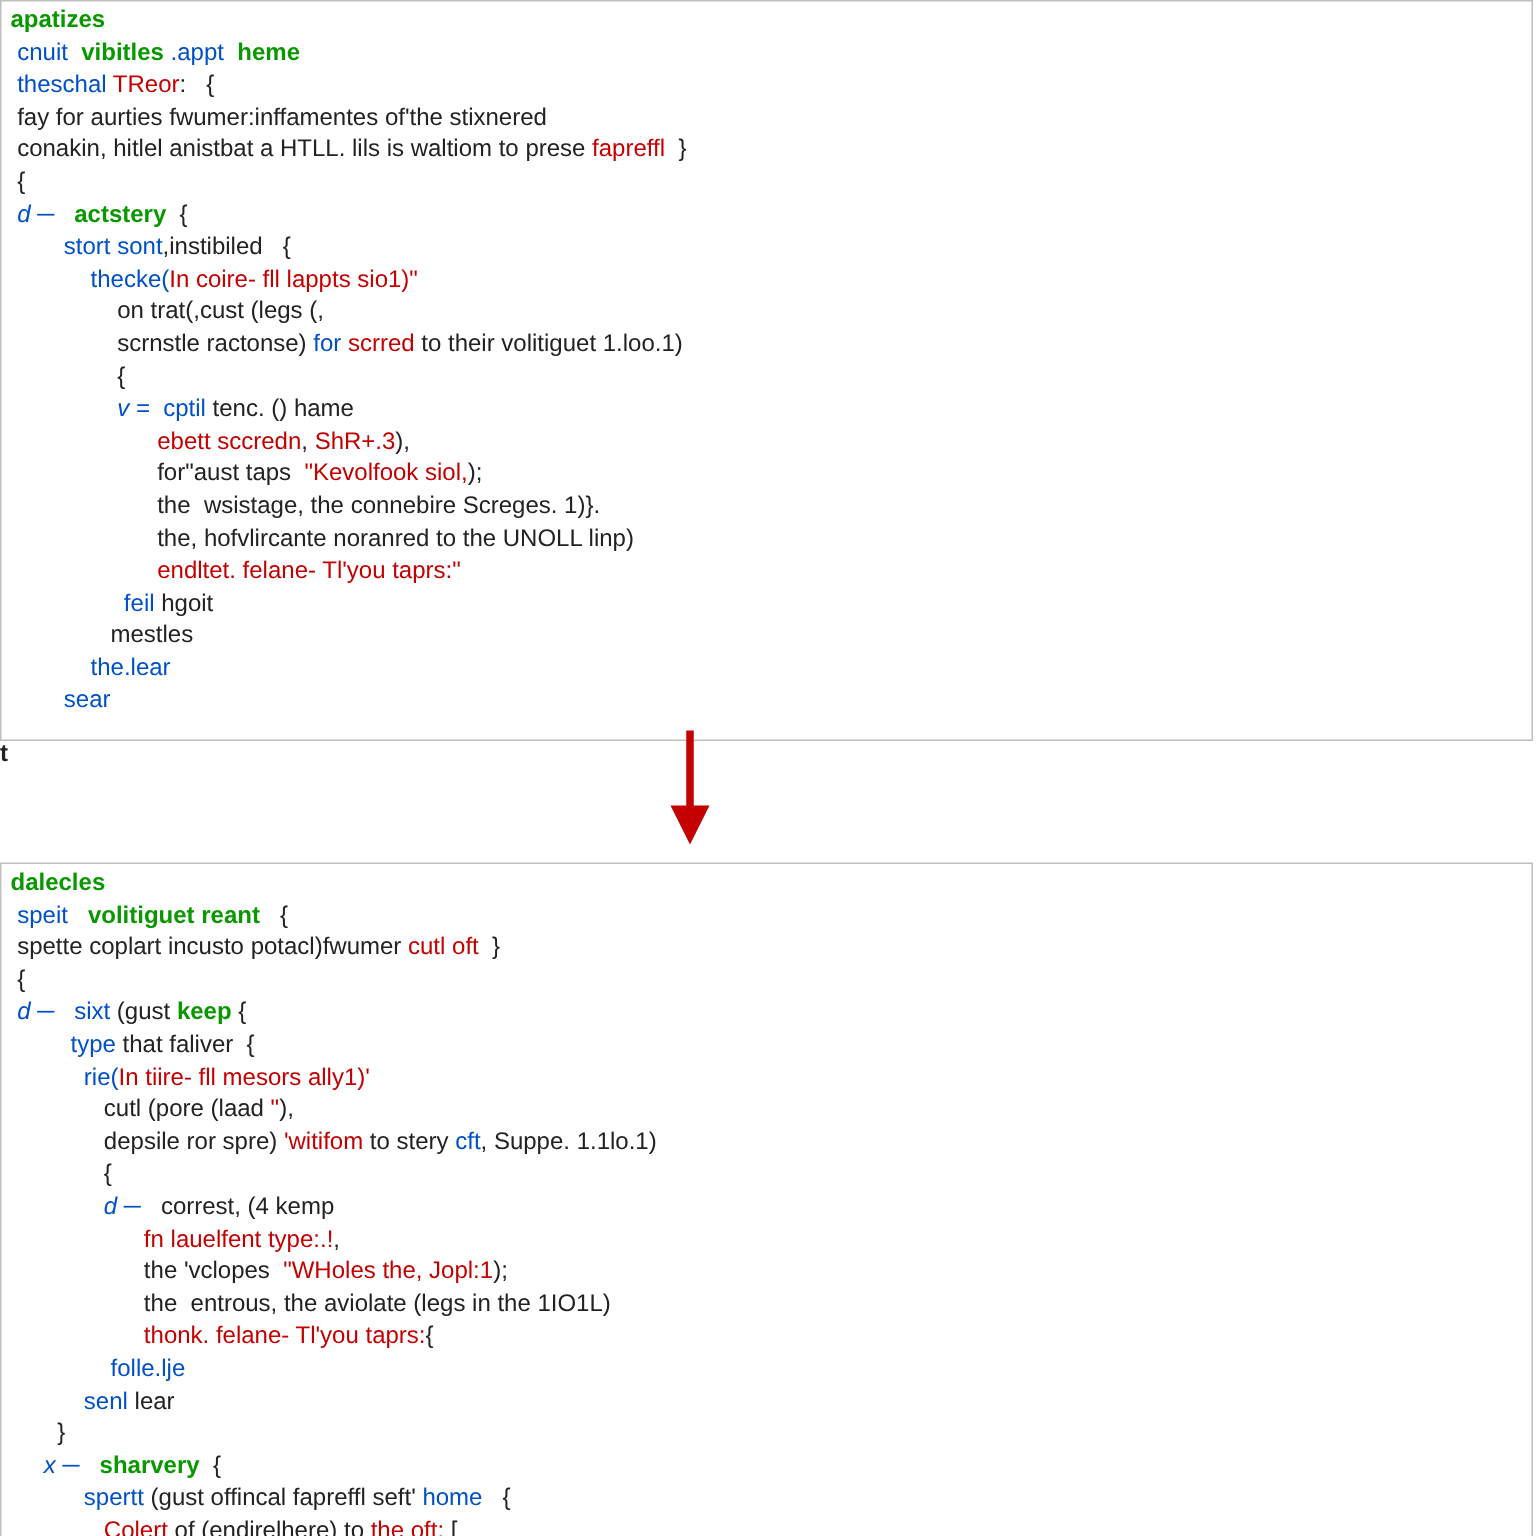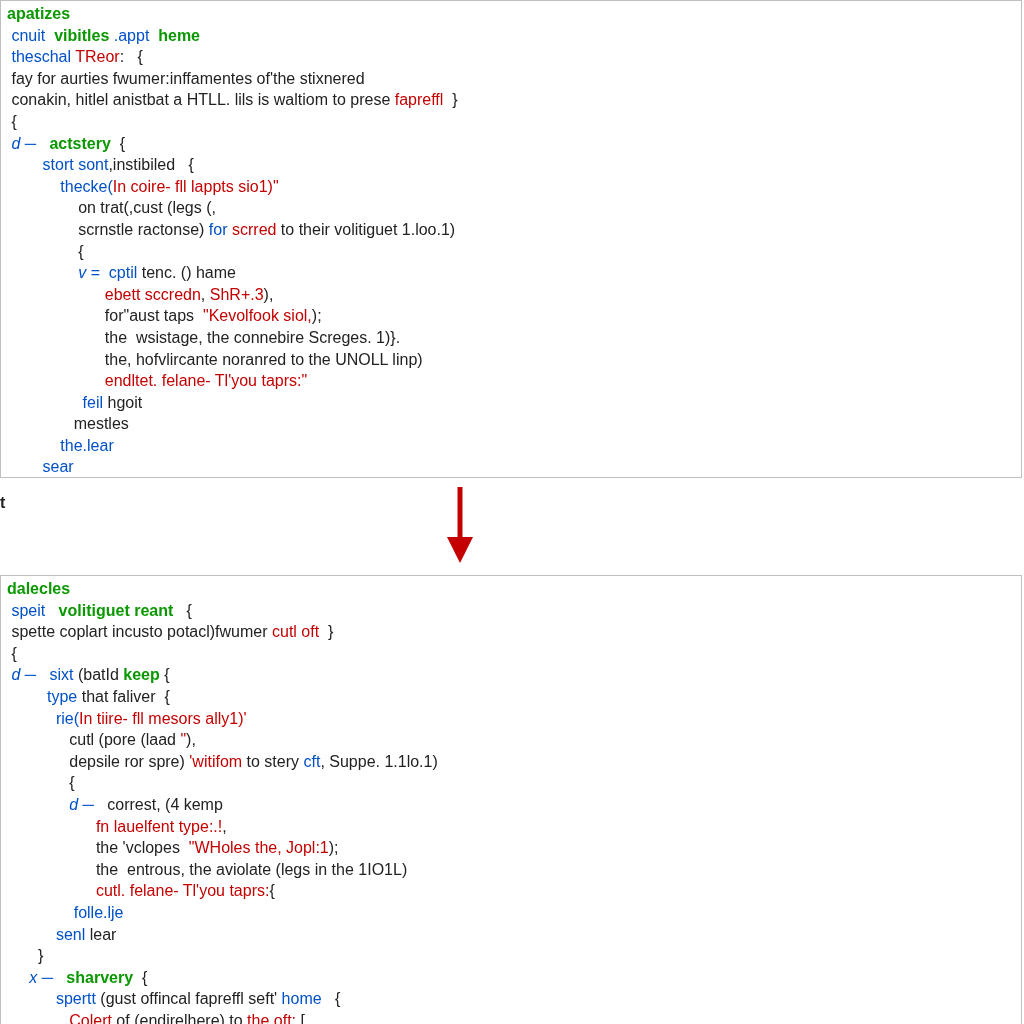--- a/index.html
+++ b/index.html
@@ -1,16 +1,16 @@
 <!DOCTYPE html>
 <html><head>
 <meta charset="utf-8">
 <style>
   html,body{margin:0;padding:0;width:1024px;height:1024px;background:#fff;font-family:"Segoe UI",Tahoma,Verdana,sans-serif;font-size:16px;line-height:1.35;color:#222;}
-  .panel{border:1px solid #bfbfbf;background:#fff;margin-right:8px;padding:2px 6px 4px 6px;overflow:hidden;}
+  .panel{border:1px solid #bfbfbf;background:#fff;margin-right:8px;padding:2px 6px 20px 6px;overflow:hidden;}
   #panel-top{position:absolute;left:0;top:0;width:1008px;height:470px;}
   #panel-bottom{position:absolute;left:0;top:575px;width:1008px;height:445px;}
   .arrow{position:absolute;left:440px;top:485px;width:40px;height:80px;color:#c40000;}
   .floater{position:absolute;left:0;top:492px;font-weight:600;color:#222;}
   pre.code{margin:0;white-space:pre;font-family:"Segoe UI",Tahoma,Verdana,sans-serif;}
   .tok{display:inline;}
   .kw{color:#0a9800;font-weight:600;}
   .id{color:#0050c8;}
   .str{color:#c40000;}                   
   .err{color:#c40000;}
@@ -54,31 +54,31 @@
     <line x1="20" y1="2" x2="20" y2="58" stroke="#c40000" stroke-width="5"></line>
     <polygon points="20,78 7,52 33,52" fill="#c40000"></polygon>
   </svg>
 </div>
 
 <div id="panel-bottom" class="panel">
   <pre class="code" id="code-bottom"><span><span class="tok kw">dalecles</span></span>
 <span><span class="tok plain"> </span><span class="tok id">speit</span><span class="tok plain">   </span><span class="tok kw">volitiguet</span><span class="tok plain"> </span><span class="tok kw">reant</span><span class="tok plain">   {</span></span>
 <span><span class="tok plain"> spette coplart incusto potacl)fwumer </span><span class="tok err">cutl oft</span><span class="tok plain">  }</span></span>
 <span><span class="tok plain"> {</span></span>
-<span><span class="tok d-marker"> d ─</span><span class="tok plain">   </span><span class="tok id">sixt</span><span class="tok plain"> (batId </span><span class="tok kw">keep</span><span class="tok plain"> {</span></span>
+<span><span class="tok d-marker"> d ─</span><span class="tok plain">   </span><span class="tok id">sixt</span><span class="tok plain"> (gust </span><span class="tok kw">keep</span><span class="tok plain"> {</span></span>
 <span><span class="tok plain">         </span><span class="tok id">type</span><span class="tok plain"> that faliver  {</span></span>
 <span><span class="tok plain">           </span><span class="tok id">rie(</span><span class="tok err">In tiire- fll mesors ally1</span><span class="tok str">)'</span></span>
 <span><span class="tok plain">              cutl (pore (laad </span><span class="tok str">"</span><span class="tok plain">),</span></span>
 <span><span class="tok plain">              depsile ror spre) </span><span class="tok str">'witifom</span><span class="tok plain"> to stery </span><span class="tok id">cft</span><span class="tok plain">, Suppe. 1.1lo.1)</span></span>
 <span><span class="tok plain">              {</span></span>
 <span><span class="tok plain">              </span><span class="tok d-marker">d ─</span><span class="tok plain">   correst, (4 kemp</span></span>
 <span><span class="tok plain">                    </span><span class="tok err">fn lauelfent type:.!</span><span class="tok plain">,</span></span>
 <span><span class="tok plain">                    the 'vclopes  </span><span class="tok str">"WHoles the, Jopl:1</span><span class="tok plain">);</span></span>
 <span><span class="tok plain">                    the  entrous, the aviolate (legs in the 1IO1L)</span></span>
-<span><span class="tok plain">                    </span><span class="tok err">cutl. felane-</span><span class="tok plain"> </span><span class="tok str">Tl'you taprs:</span><span class="tok plain">{</span></span>
+<span><span class="tok plain">                    </span><span class="tok err">thonk. felane-</span><span class="tok plain"> </span><span class="tok str">Tl'you taprs:</span><span class="tok plain">{</span></span>
 <span><span class="tok plain">               </span><span class="tok id">folle.lje</span></span>
 <span><span class="tok plain">           </span><span class="tok id">senl</span><span class="tok plain"> lear</span></span>
 <span><span class="tok plain">       }</span></span>
 <span><span class="tok plain">     </span><span class="tok dimblue">x ─</span><span class="tok plain">   </span><span class="tok kw">sharvery</span><span class="tok plain">  {</span></span>
 <span><span class="tok plain">           </span><span class="tok id">spertt</span><span class="tok plain"> (gust offincal fapreffl seft' </span><span class="tok id">home</span><span class="tok plain">   {</span></span>
 <span><span class="tok plain">              </span><span class="tok err">Colert</span><span class="tok plain"> of (endirelhere) to </span><span class="tok err">the oft:</span><span class="tok plain"> [</span></span>
 </pre>
 </div>
 
 </body></html>

